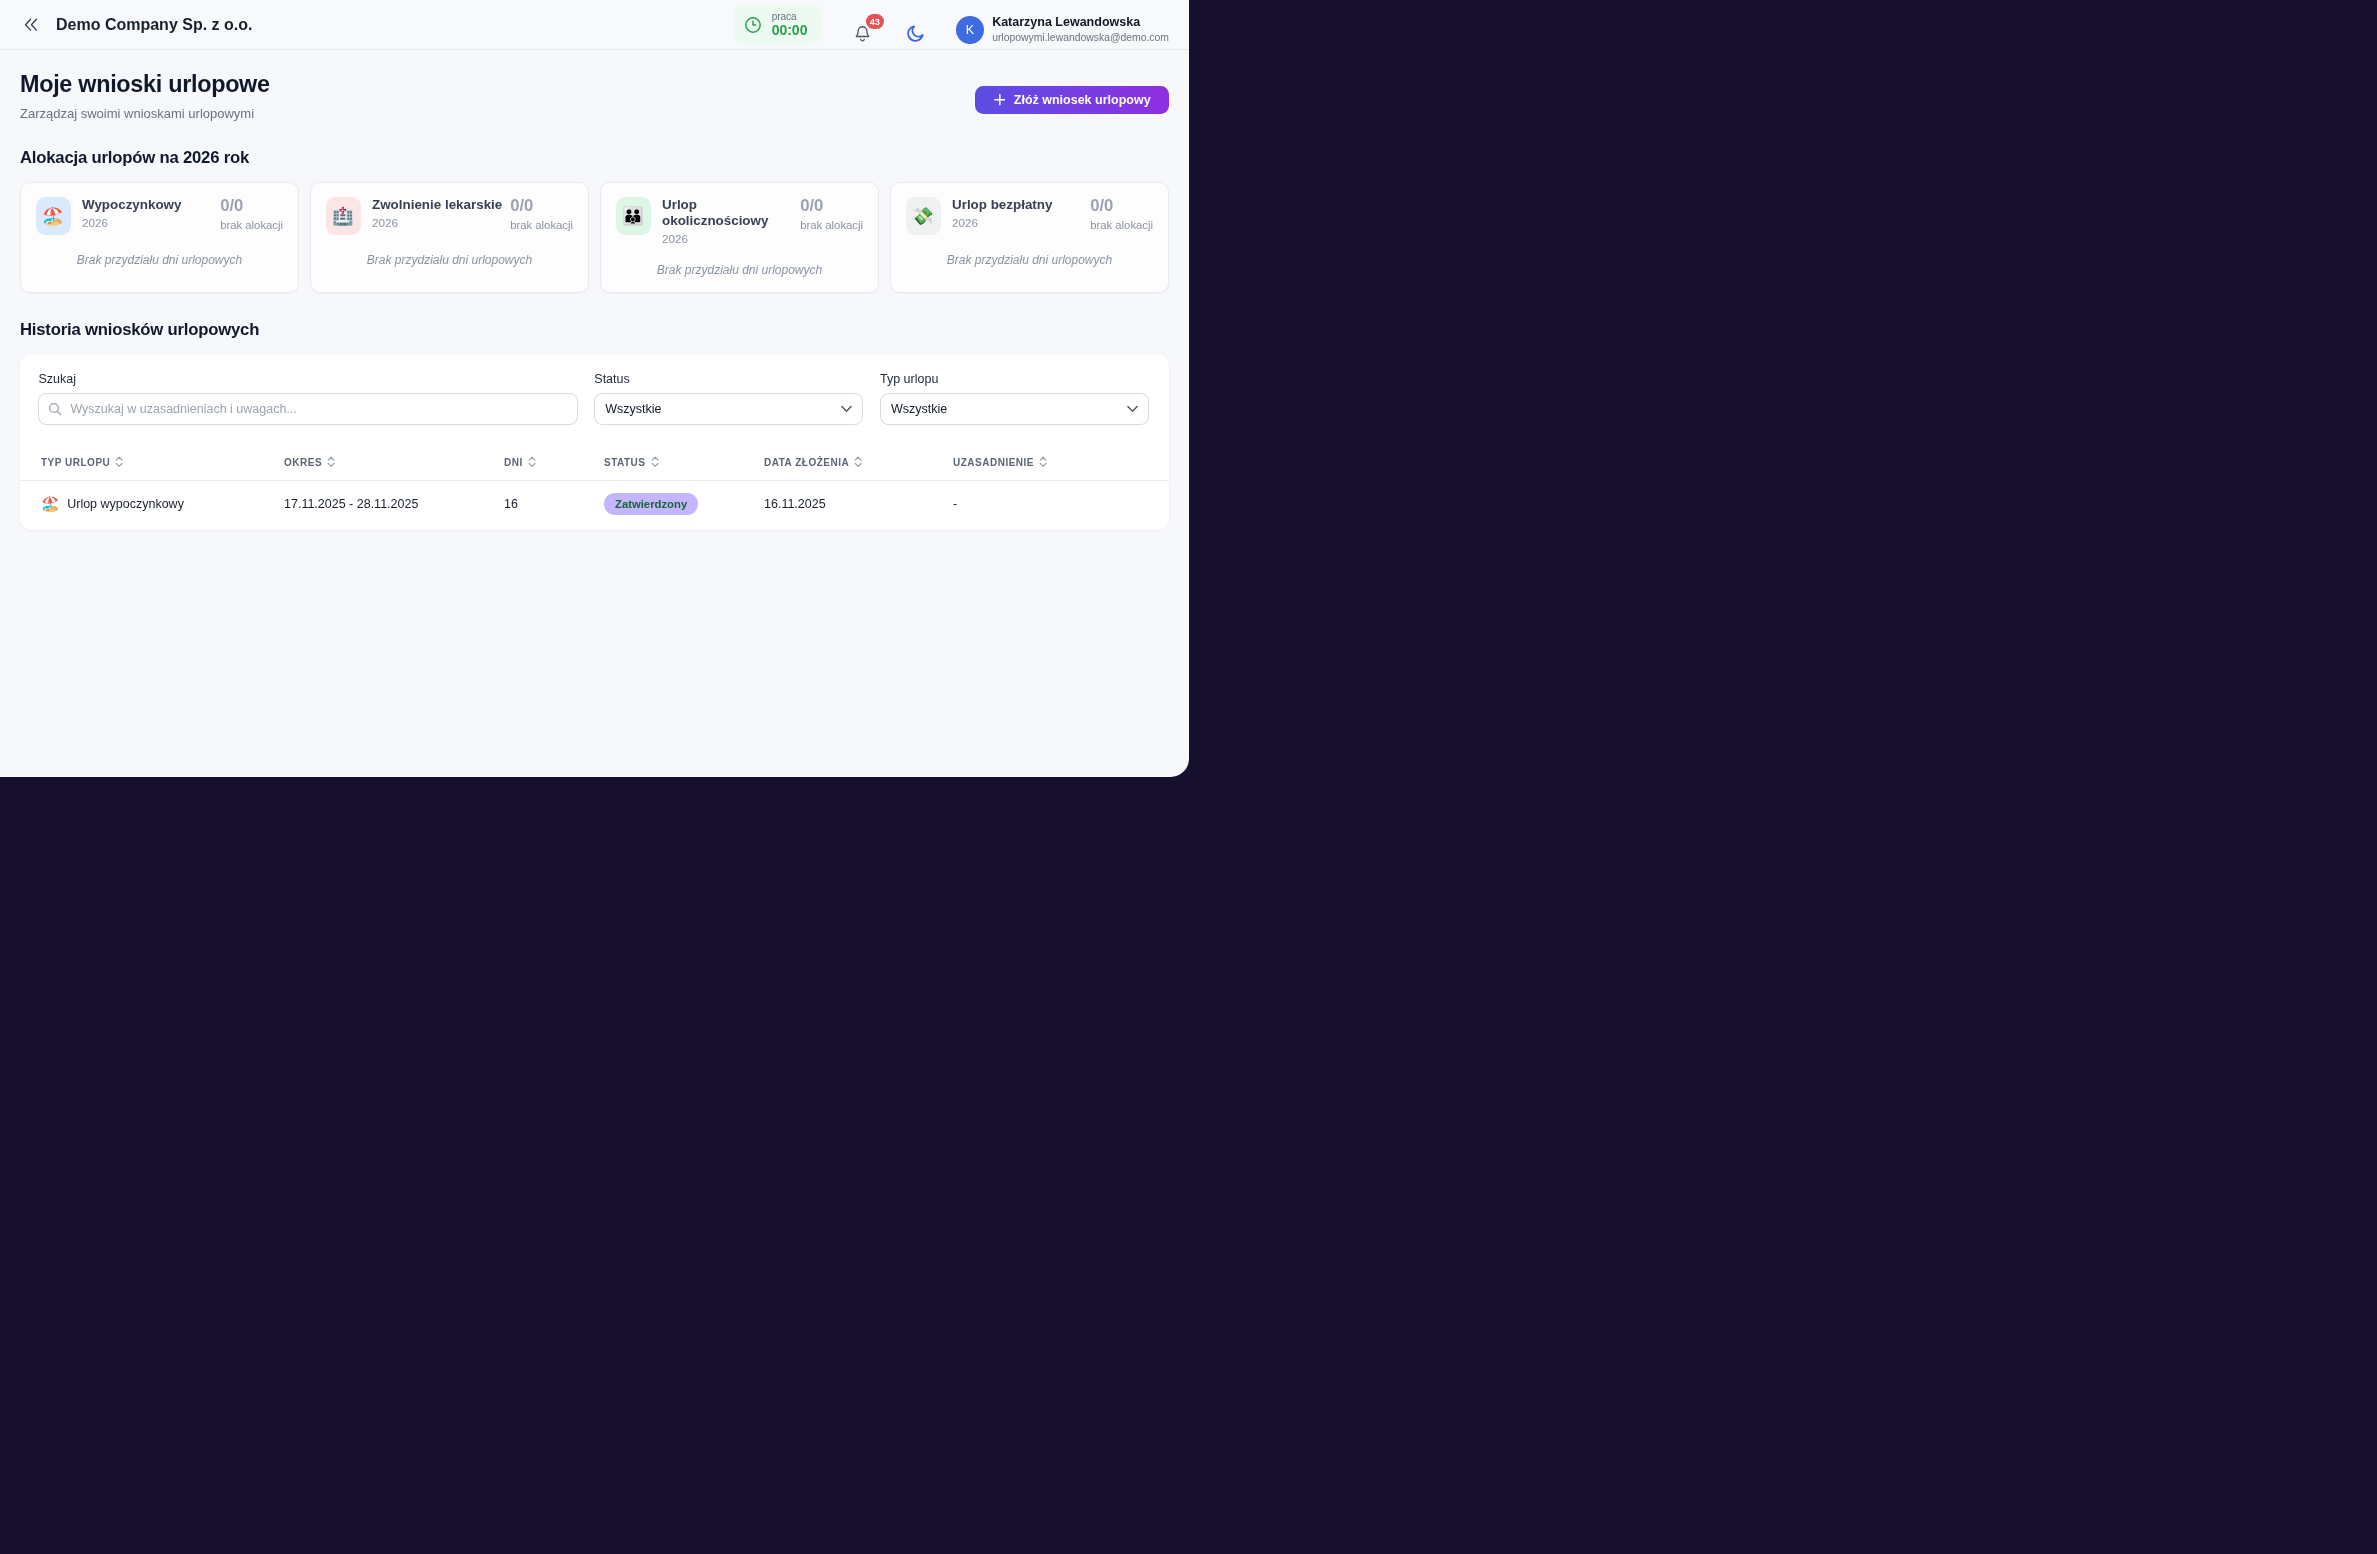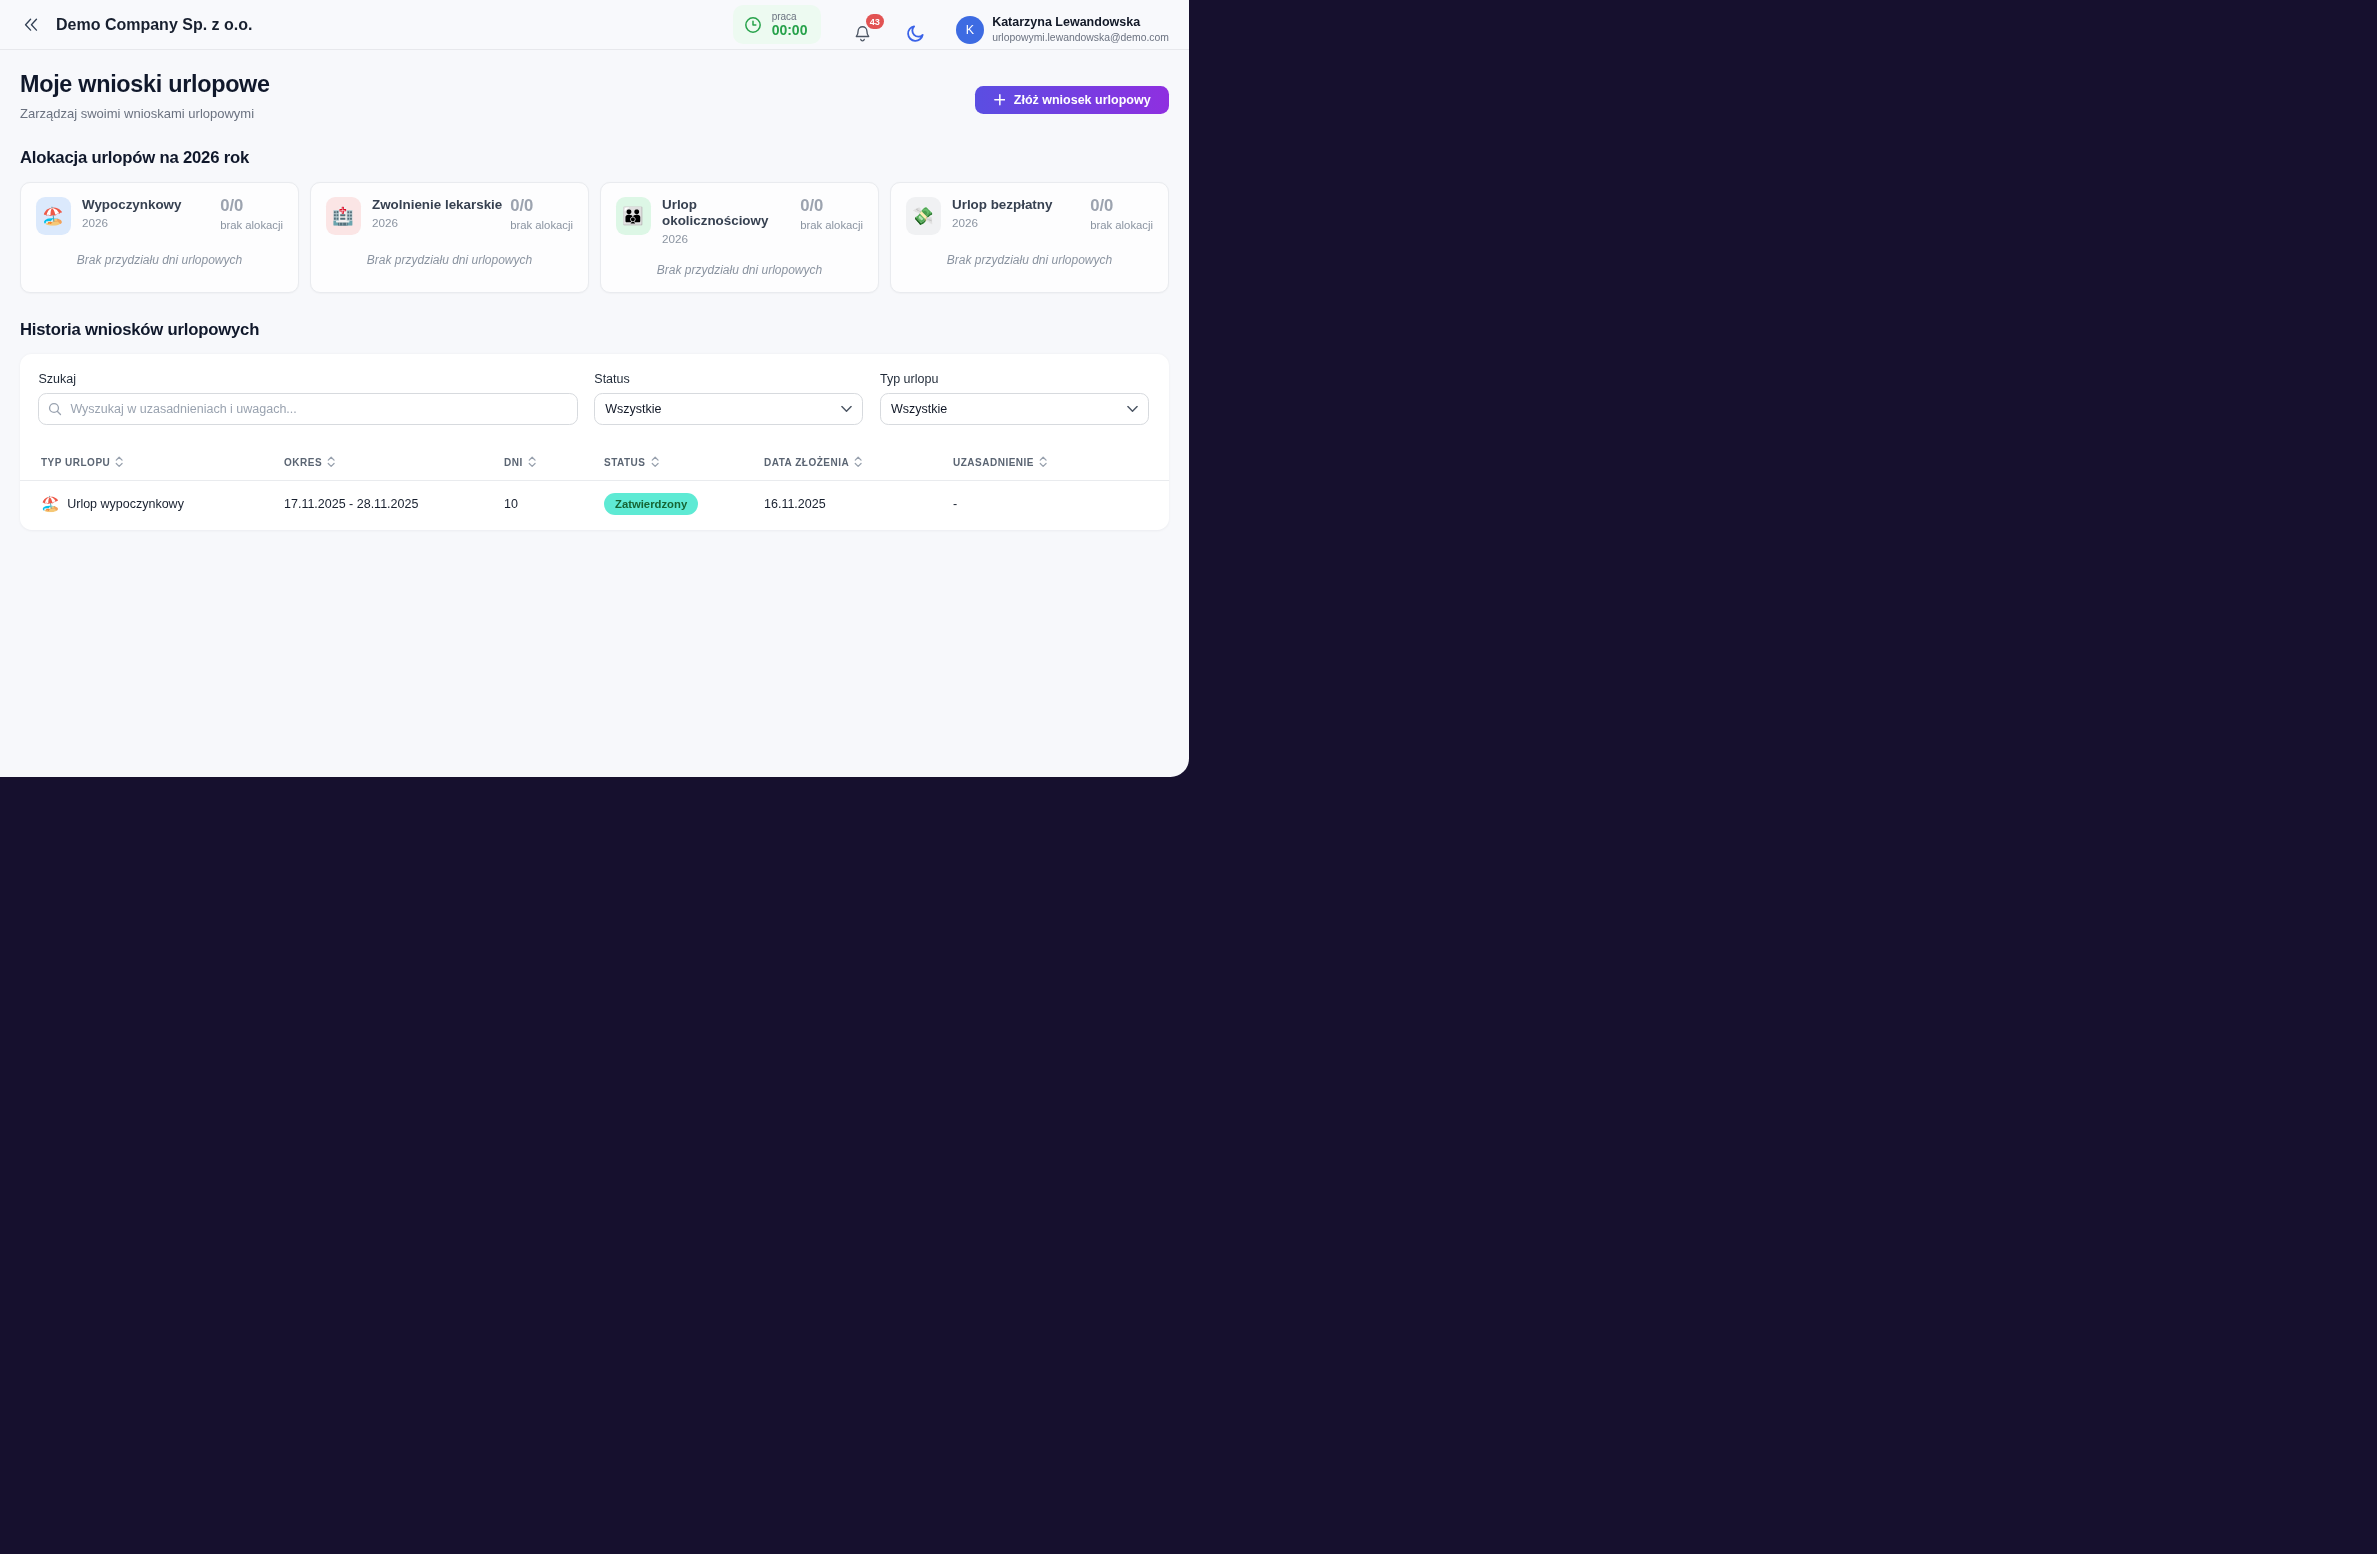--- a/index.html
+++ b/index.html
@@ -147,21 +147,21 @@
     padding: 12.5px 0 11.7px 0;
     display: flex; align-items: center; gap: 5px;
     cursor: pointer; background: none; border: none;
     font-family: "Liberation Sans", sans-serif;
   }
   .trow { min-height: 46px; }
   .td { font-size: 12.5px; color: #18202f; padding: 11.7px 0; display: flex; align-items: center; }
   .cell-type { gap: 7.5px; font-weight: 400; }
   .row-emoji { font-size: 15px; line-height: 1; }
   .status-pill {
-    background: #5eead4; color: #166534;
+    background: #c4b5fd; color: #166534;
     font-size: 11.3px; font-weight: 700;
     border-radius: 834px; padding: 5px 11px;
     display: inline-block;
   }
   
   .corner-backdrop { position: absolute; right: 0; bottom: 0; width: 22px; height: 23.4px; background: #16102e; }
 </style>
 </head>
 <body>
 
@@ -403,21 +403,21 @@
           </span>
         </button>
       </div>
 
       <div class="table-grid trow">
         <div class="td cell-type">
           <span class="row-emoji">🏖️</span>
           <span>Urlop wypoczynkowy</span>
         </div>
         <div class="td">17.11.2025 - 28.11.2025</div>
-        <div class="td">10</div>
+        <div class="td">16</div>
         <div class="td">
           <span class="status-pill">Zatwierdzony</span>
         </div>
         <div class="td">16.11.2025</div>
         <div class="td">-</div>
       </div>
 
     </div>
 
   </main>

